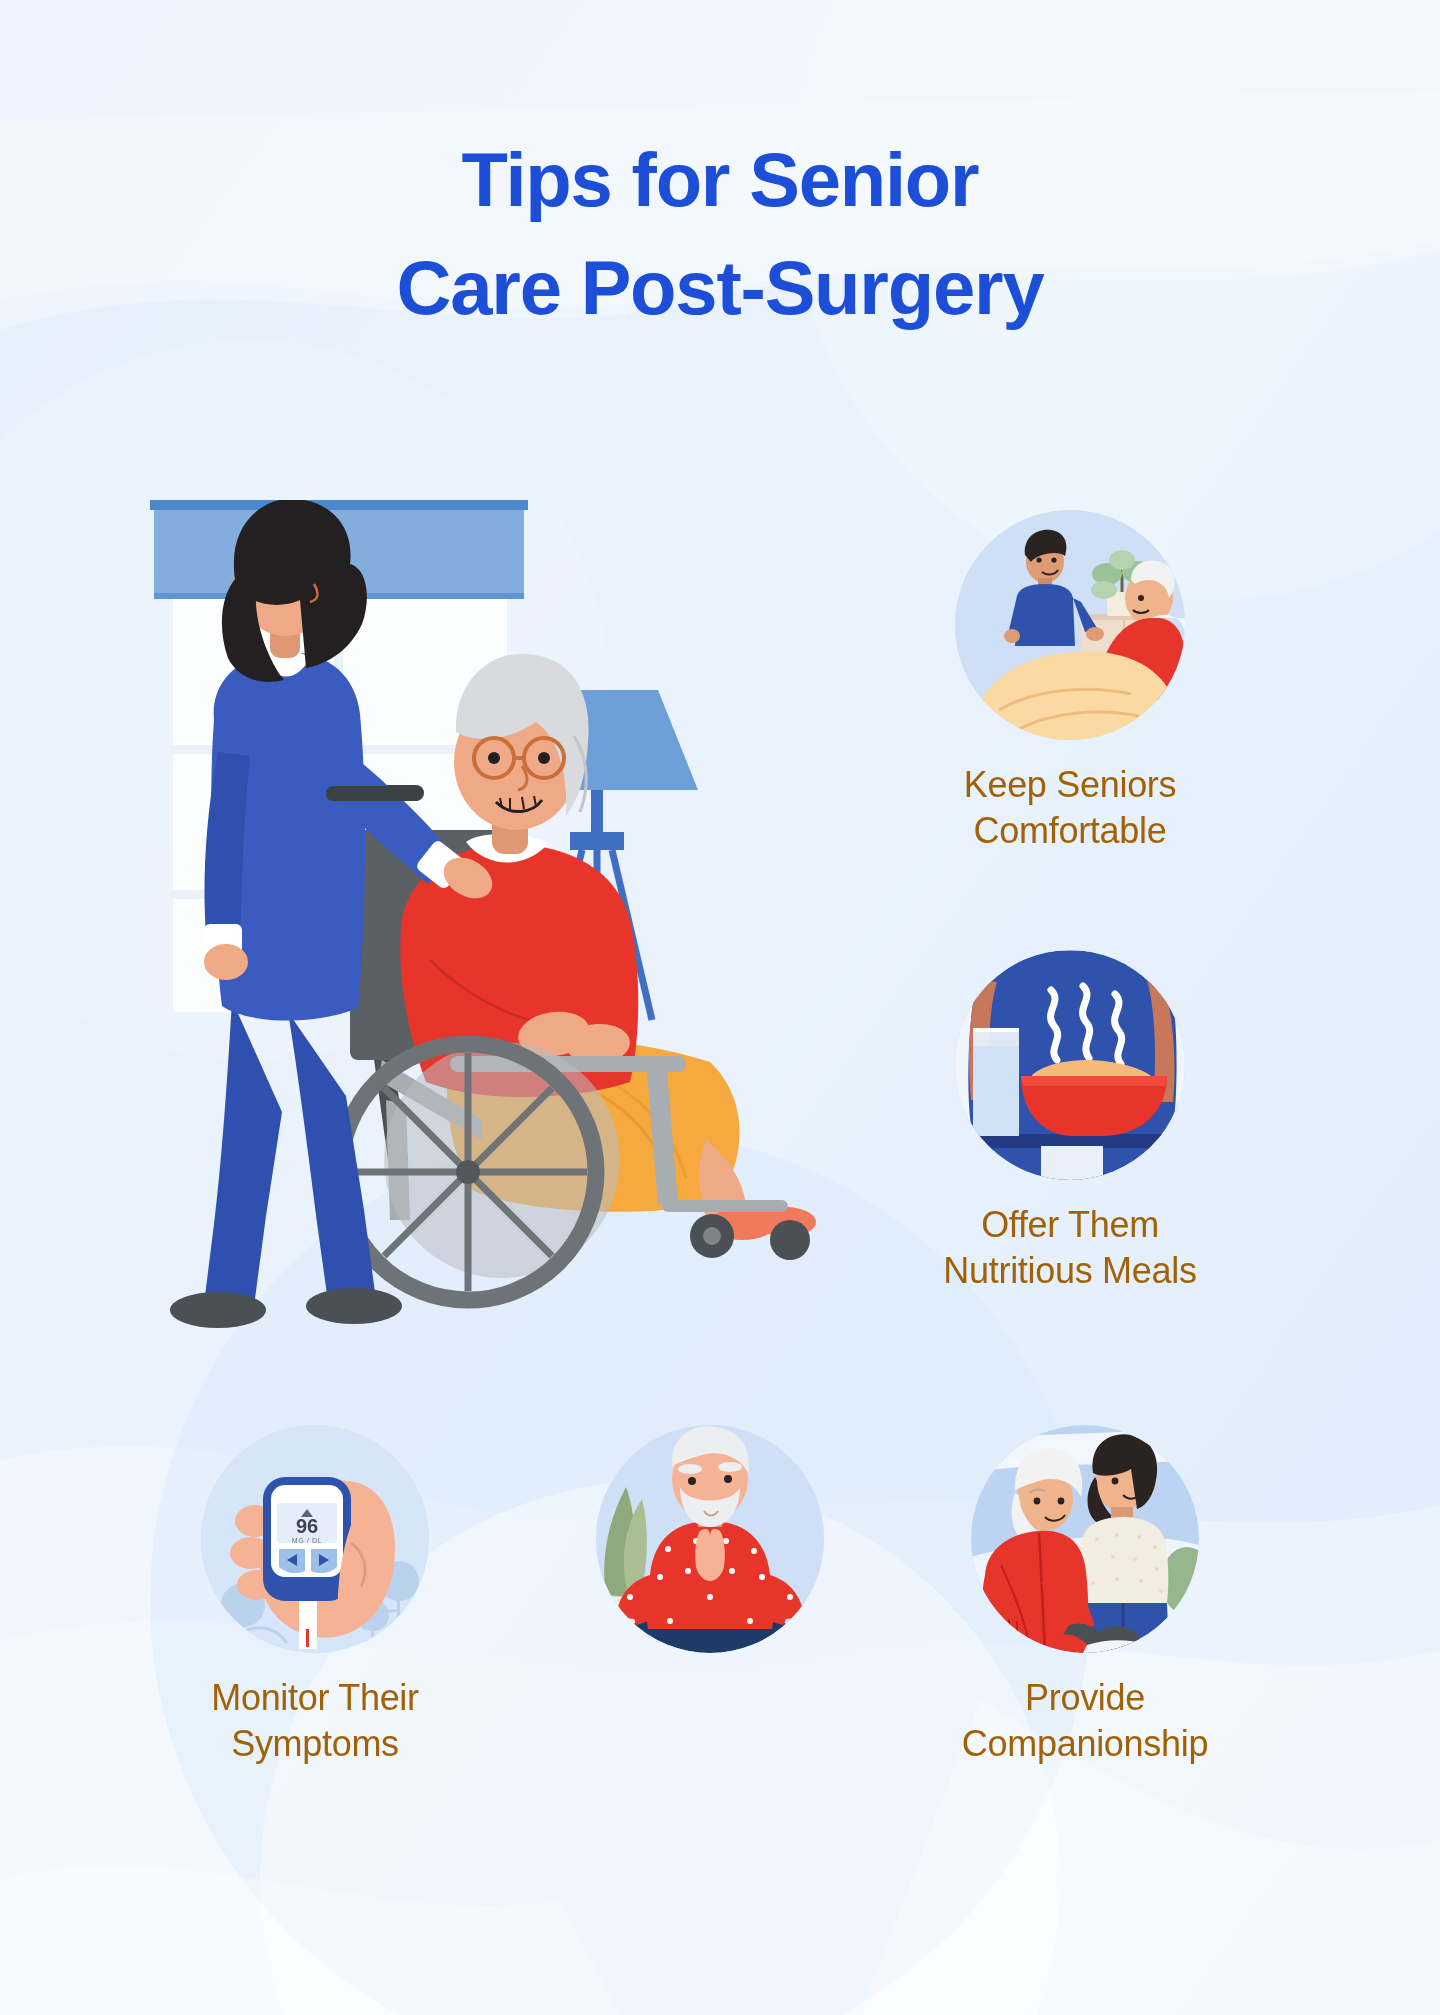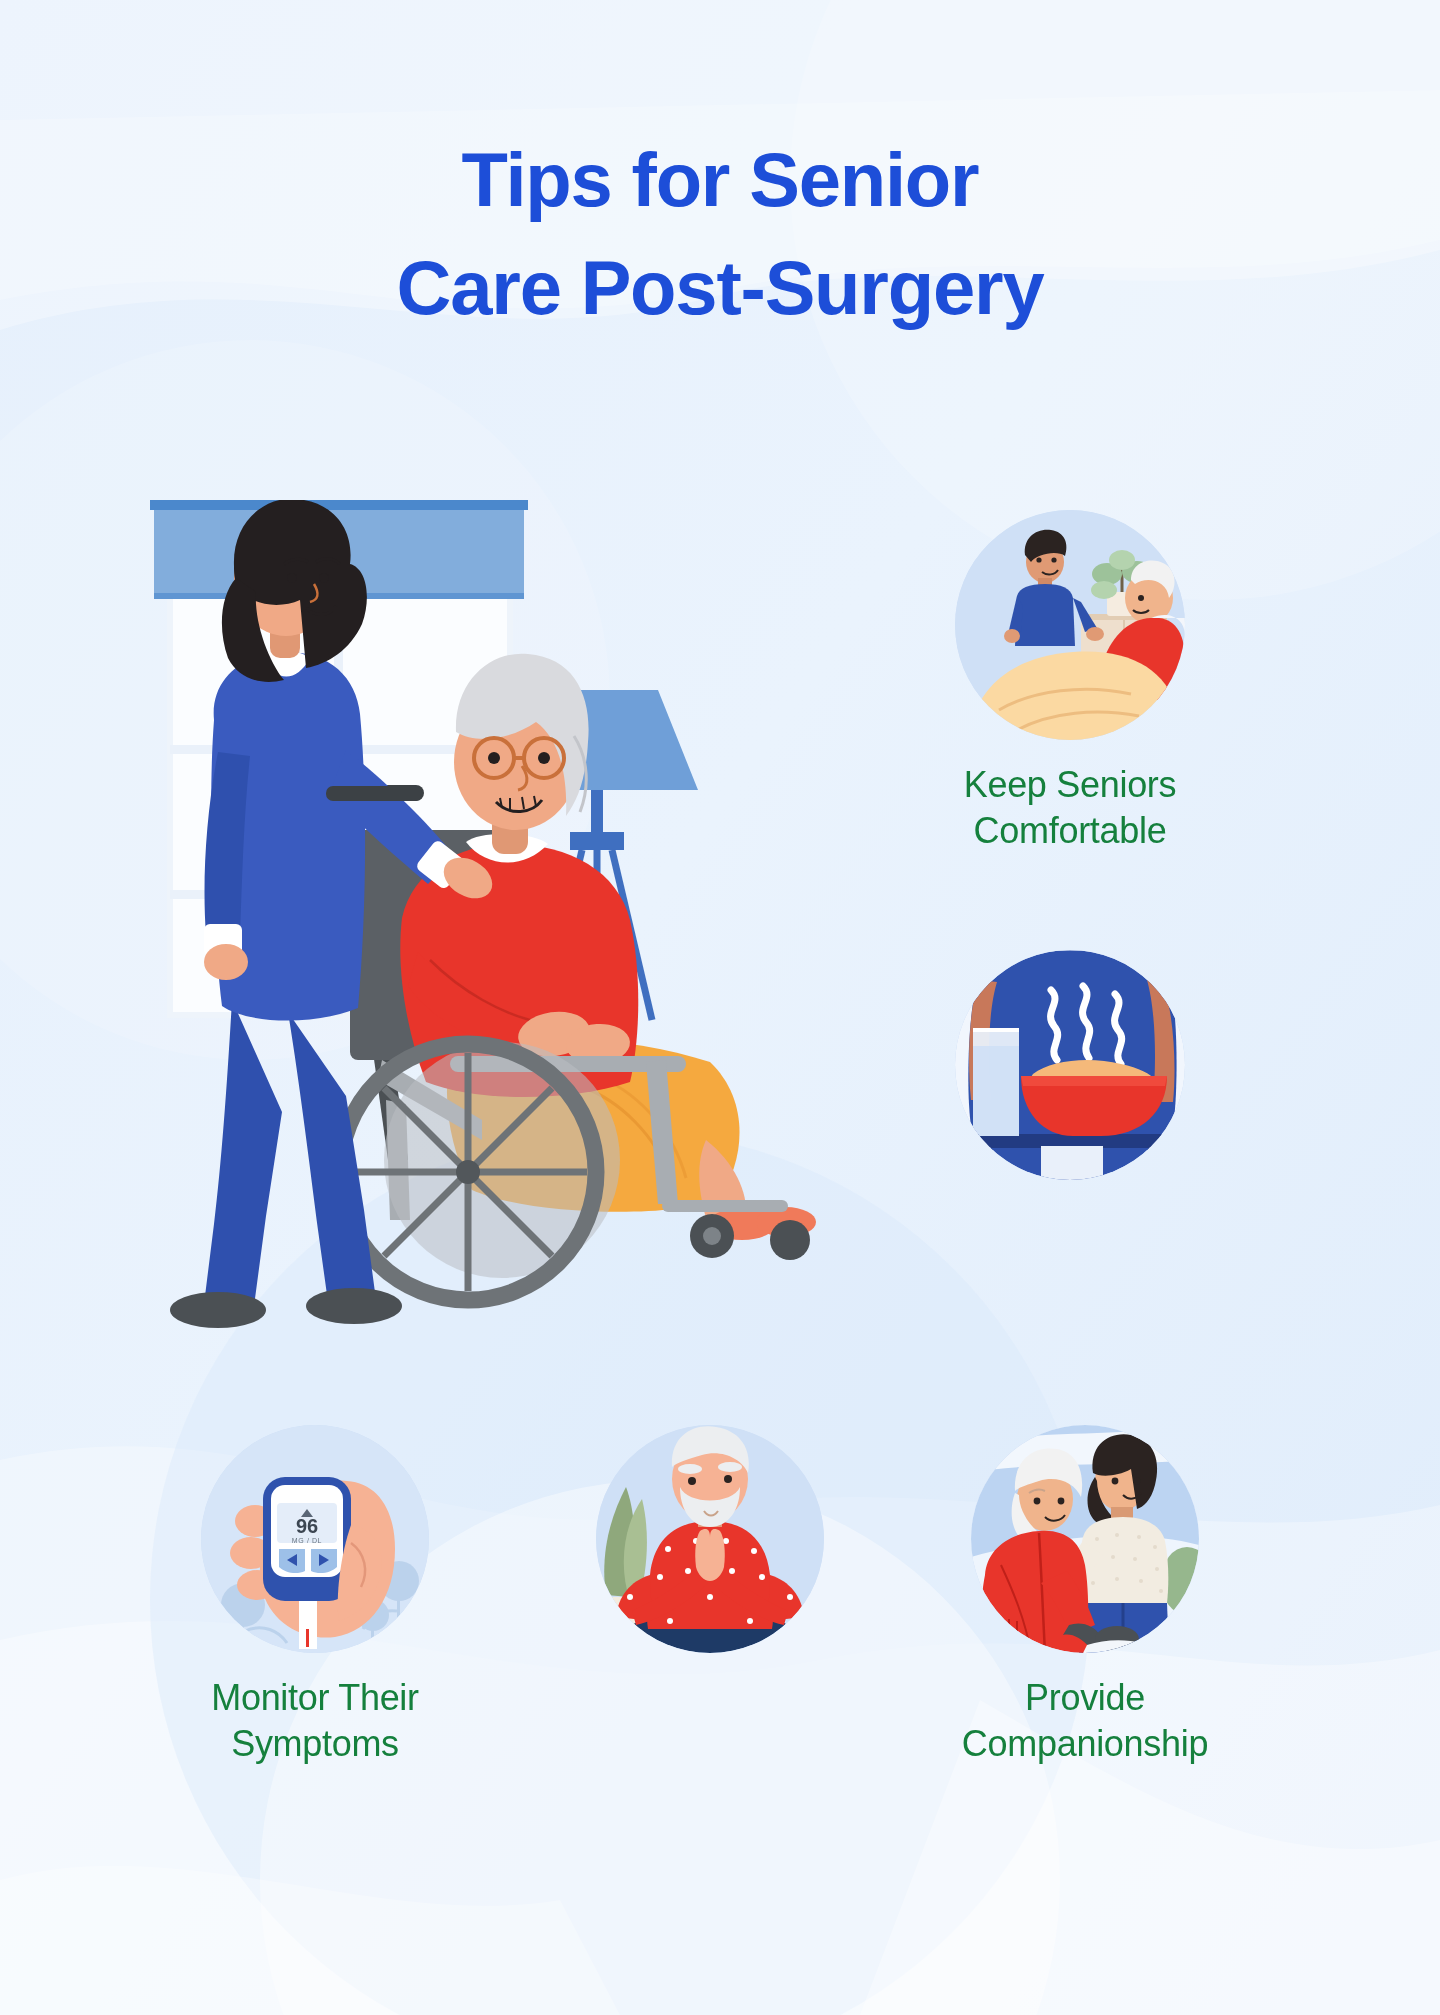--- a/index.html
+++ b/index.html
@@ -37,21 +37,21 @@
   .tip { position:absolute; z-index:6; text-align:center; }
   .tip .circle-wrap {
     width:230px; height:230px; border-radius:50%;
     overflow:hidden; margin:0 auto; position:relative;
     background:#cfe0f6;
   }
   .tip .caption {
     margin-top:22px;
     font-size:36px;
     line-height:1.27;
-    color:#15803d;
+    color:#a16207;
     font-weight:400;
     letter-spacing:-0.3px;
     white-space:pre-line;
   }
   #tip-comfortable { left:860px; top:510px; width:420px; }
   #tip-meals       { left:860px; top:950px; width:420px; }
   #tip-symptoms    { left:165px; top:1425px; width:300px; }
   #tip-exercise    { left:545px; top:1425px; width:330px; }
   #tip-companion   { left:915px; top:1425px; width:340px; }
 
@@ -321,20 +321,22 @@
             <path d="M160,44 C172,56 152,66 163,80 C174,92 156,102 166,114"></path>
           </g>
 
           <path d="M78,124 C96,110 134,106 166,114 C184,118 196,124 200,130 L74,130 Z" fill="#f5b97a"></path>
 
           <path d="M66,126 L212,126 C212,162 186,186 146,186 L118,186 C88,186 66,162 66,126 Z" fill="#e8352b"></path>
           <path d="M66,126 L212,126 L210,136 L68,136 Z" fill="#f04a3c"></path>
         </g>
       </svg>
     </div>
+    <div class="caption">Offer Them
+Nutritious Meals</div>
   </div>
 
   <div class="tip" id="tip-symptoms">
     <div class="circle-wrap">
       <svg viewBox="0 0 228 228" width="228" height="228">
         <defs>
           <clipPath id="gmClip">
               <circle cx="114" cy="114" r="114"></circle>
             </clipPath>
         </defs>

